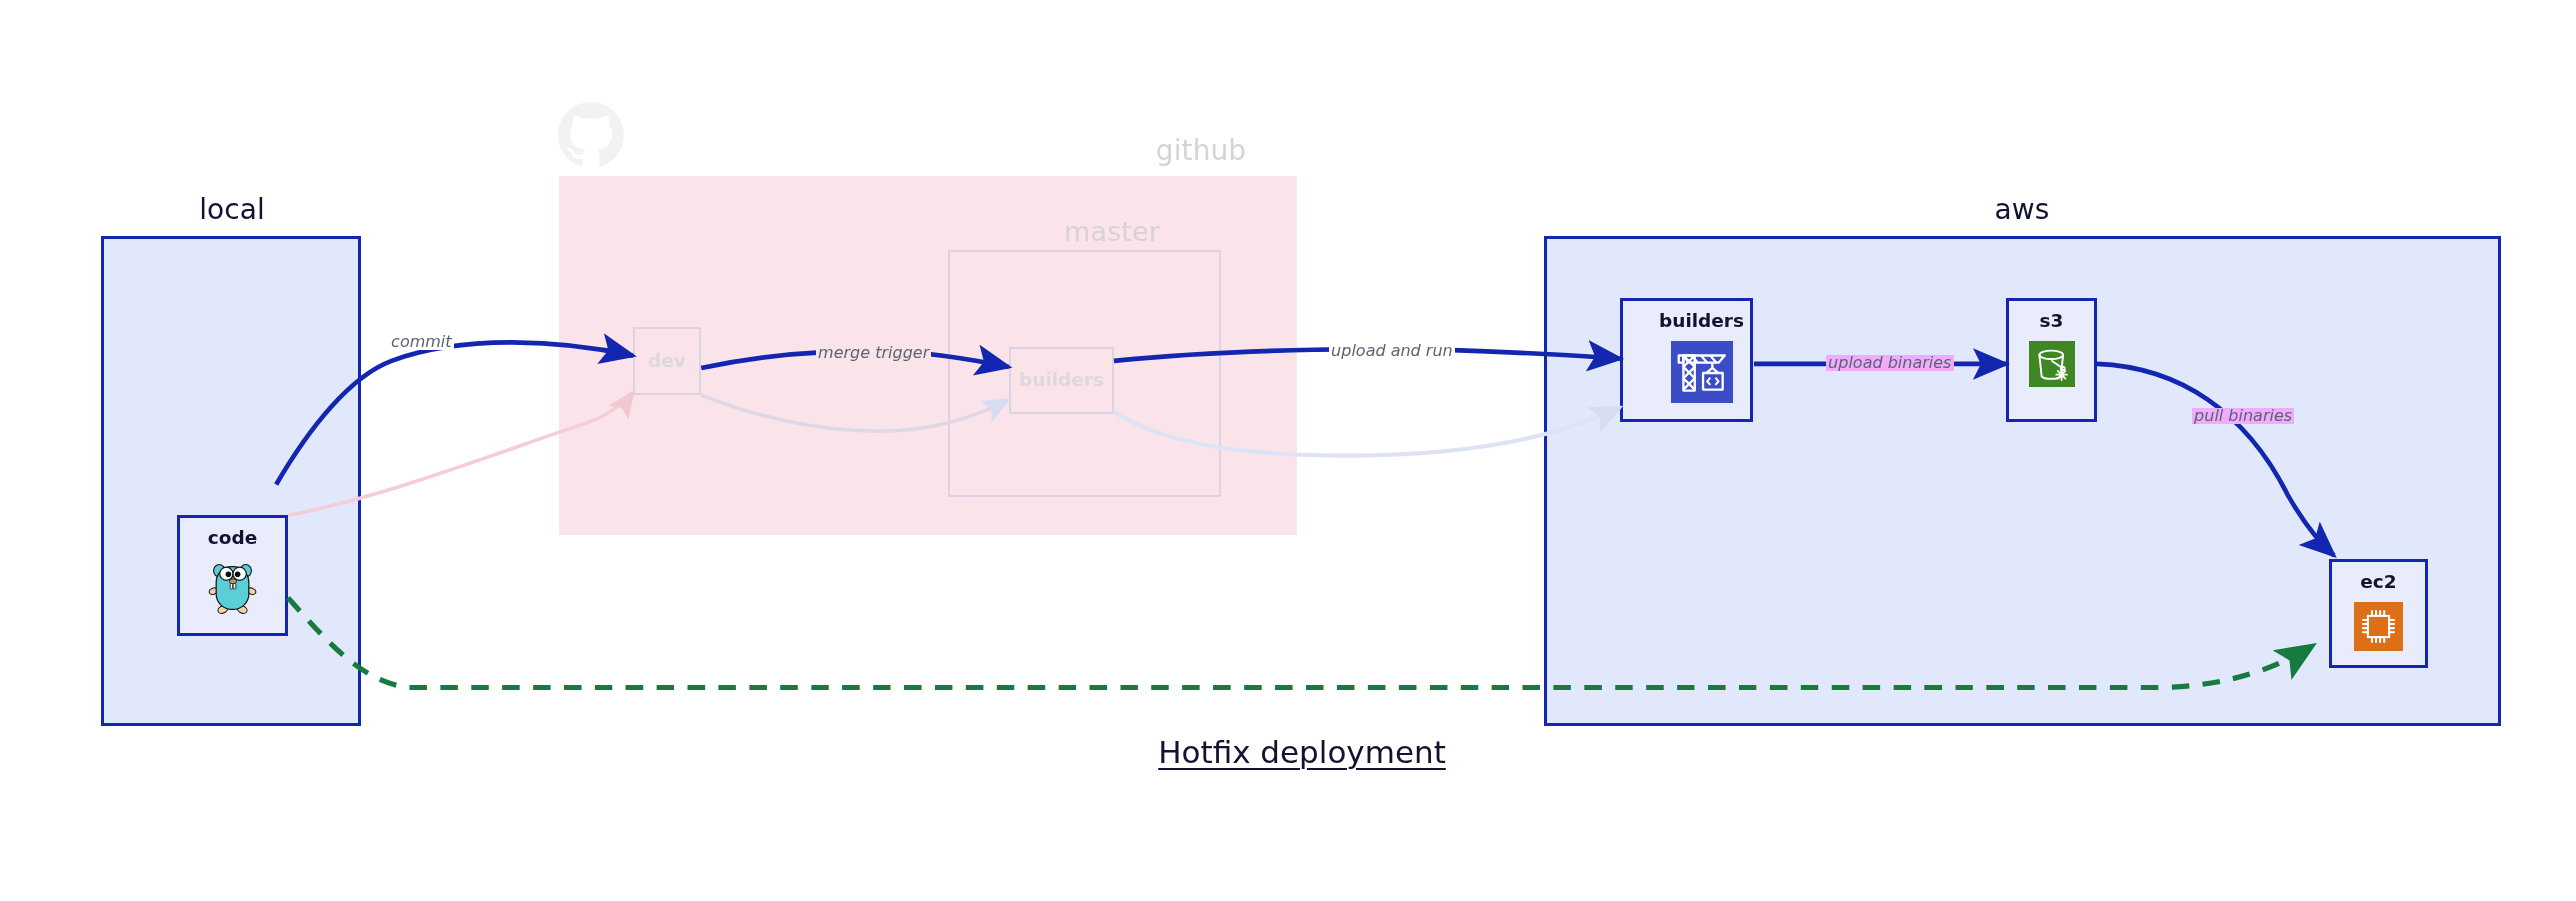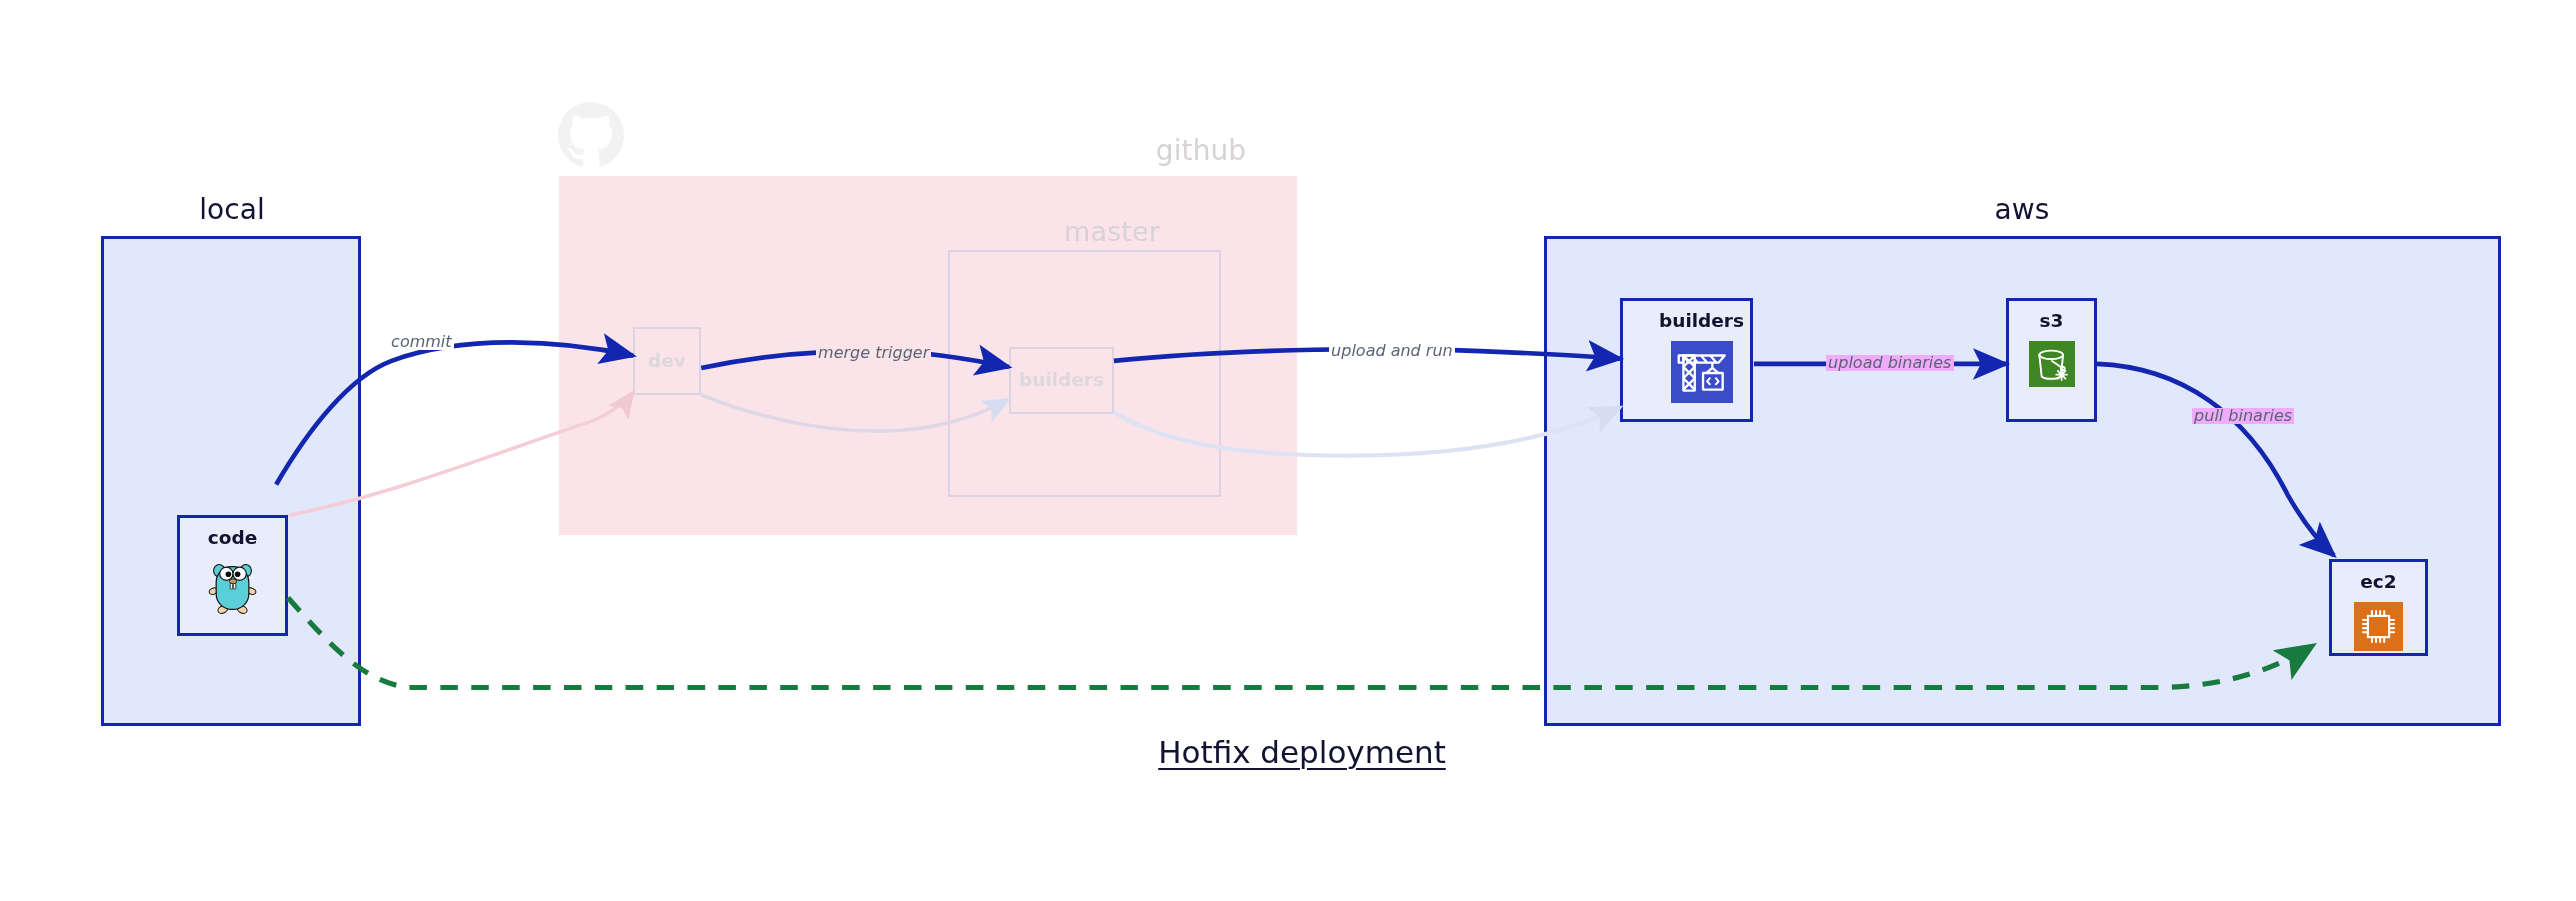--- a/index.html
+++ b/index.html
@@ -157,21 +157,21 @@
           <circle cx="88" cy="72" r="5"></circle>
 
           <g stroke-width="4.5" transform="translate(85,88)">
             <path d="M-14 0 H14 M0 -14 V14 M-10 -10 L10 10 M10 -10 L-10 10"></path>
           </g>
         </g>
       </svg>
     </span>
   </div>
 
-  <div class="node" style="left:2329px;top:559px;width:99px;height:97px;">
+  <div class="node" style="left:2329px;top:559px;width:99px;height:109px;">
     <span class="node-title">ec2</span>
     <span class="node-icon">
       <svg width="49" height="49" viewBox="0 0 120 120" aria-hidden="true">
         <rect width="120" height="120" fill="#dd7016"></rect>
         <g stroke="#fff" stroke-width="5" fill="none" stroke-linecap="round">
           <rect x="34" y="34" width="52" height="52"></rect>
           <path d="M44 34 V22 M54 34 V22 M64 34 V22 M74 34 V22"></path>
           <path d="M44 86 V98 M54 86 V98 M64 86 V98 M74 86 V98"></path>
           <path d="M34 44 H22 M34 54 H22 M34 64 H22 M34 74 H22"></path>
           <path d="M86 44 H98 M86 54 H98 M86 64 H98 M86 74 H98"></path>

